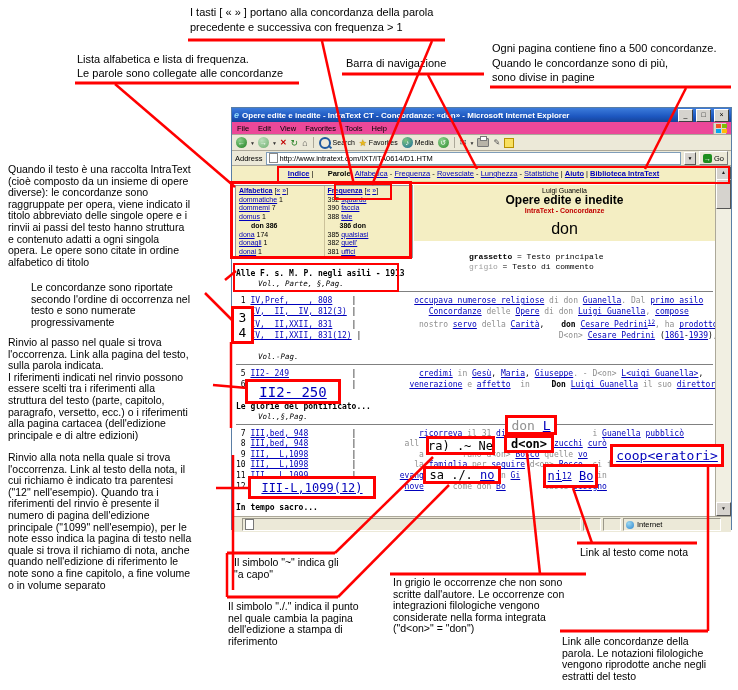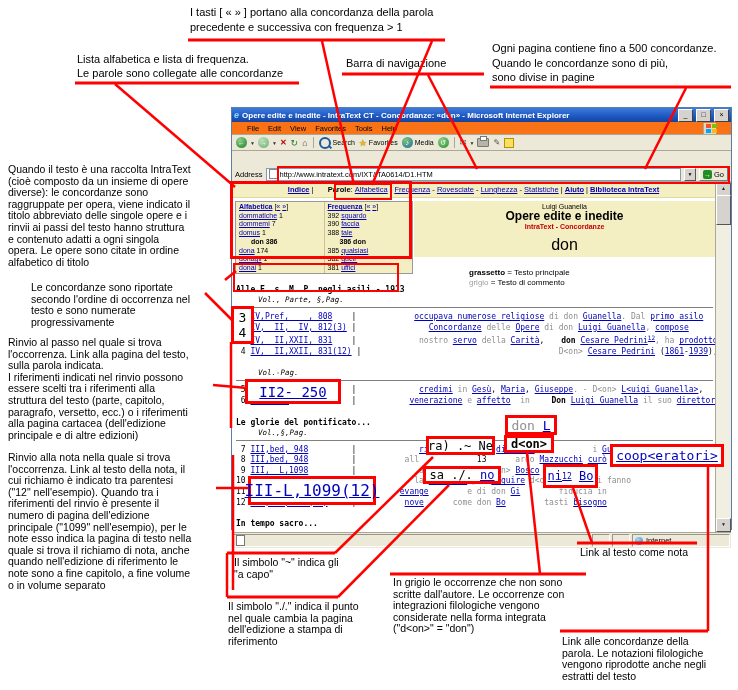--- a/index.html
+++ b/index.html
@@ -28,42 +28,42 @@
   #rb-wordlist{left:230px;top:181px;width:182px;height:78px;}
   #rb-arrows{left:334px;top:183px;width:58px;height:17px;border-width:2px;}
   #rb-navbar{left:277px;top:166px;width:453px;height:18px;border-width:2px;}
   #rb-sect1{left:233px;top:263px;width:166px;height:29px;border-width:2px;}
 
   .callout{position:absolute;background:#fff;border:3px solid #f00;z-index:7;box-sizing:border-box;
            display:flex;align-items:center;justify-content:center;
            font-family:"DejaVu Sans Mono","Liberation Mono",monospace;white-space:pre;}
   #co-34{left:231px;top:306px;width:23px;height:38px;flex-direction:column;font-size:13px;line-height:15px;}
   #co-250{left:245px;top:379px;width:96px;height:25px;font-size:14px;}
-  #co-1099{left:248px;top:476px;width:128px;height:29px;font-size:16px;}
+  #co-1099{left:248px;top:476px;width:128px;height:23px;font-size:12px;}
   #co-donl{left:505px;top:415px;width:52px;height:20px;font-size:13px;}
   #co-dint{left:504px;top:435px;width:50px;height:18px;font-size:12px;font-weight:bold;}
   #co-tilde{left:426px;top:436px;width:69px;height:19px;font-size:12px;}
   #co-pb{left:423px;top:466px;width:78px;height:18px;font-size:12px;}
   #co-nota{left:543px;top:464px;width:55px;height:24px;font-size:12px;}
   #co-coop{left:610px;top:444px;width:114px;height:23px;font-size:13px;}
   .co-link{color:#0000bb;text-decoration:underline;}
   .co-grey{color:#909090;}
   .co-sup{color:#0000bb;text-decoration:underline;font-size:8px;vertical-align:5px;}
 
   
   #browser{position:absolute;left:231px;top:107px;width:501px;height:423px;z-index:1;
            background:#ECE9D8;border:1px solid #5A7EA5;box-sizing:border-box;font-size:7.5px;}
   .titlebar{height:14px;background:linear-gradient(180deg,#3C7CDC 0%,#1D57C0 60%,#16439A 100%);
             display:flex;align-items:center;padding:0 2px;gap:3px;}
   .tb-title{flex:1;color:#fff;font-weight:bold;font-size:8px;white-space:nowrap;overflow:hidden;}
   .ie-e{color:#8FD8F8;font-weight:bold;font-style:italic;font-size:9px;line-height:9px;}
   .winbtn{width:13px;height:11px;background:#D6D3CE;border:1px solid;border-color:#fff #404040 #404040 #fff;
           font-size:7px;line-height:9px;text-align:center;color:#000;}
-  .menubar{height:12px;background:#f97316;border-bottom:1px solid #ACA899;display:flex;align-items:center;
-           gap:9px;padding:0 15px;font-size:7.5px;}
+  .menubar{height:12px;background:#ec4899;border-bottom:1px solid #ACA899;display:flex;align-items:center;
+           gap:9px;padding:0 5px;font-size:7.5px;}
   .winlogo{margin-left:auto;width:13px;height:11px;background:#DCD9CB;border-left:1px solid #ACA899;
            display:grid;grid-template-columns:5px 5px;grid-template-rows:4px 4px;gap:1px;padding:1px 0 0 2px;box-sizing:border-box;}
   .wl-r{background:#F35325;}.wl-g{background:#81BC06;}.wl-b{background:#05A6F0;}.wl-y{background:#FFBA08;}
   .toolbar{height:15px;background:#ECE9D8;border-bottom:1px solid #ACA899;display:flex;align-items:center;
            padding:0 3px;gap:2px;font-size:7px;}
   .tbtn{display:inline-flex;align-items:center;gap:2px;padding:0 1px;}
   .ic-circle{width:11px;height:11px;border-radius:50%;color:#fff;font-size:7px;line-height:11px;text-align:center;display:inline-block;}
   .ic-back{background:radial-gradient(circle at 35% 30%,#8CD08C,#1E7E1E);}
   .ic-fwd{background:radial-gradient(circle at 35% 30%,#BCE0BC,#6FAF6F);}
   .chev{font-size:5px;color:#333;}
@@ -75,21 +75,21 @@
   .ic-fav{color:#E8B820;font-size:9px;text-shadow:0 0 1px #906800;}
   .ic-media{background:radial-gradient(circle at 35% 30%,#7CC57C,#1C6E9E);font-size:7px;}
   .ic-history{background:radial-gradient(circle at 35% 30%,#8CD08C,#2E8E2E);font-size:7px;}
   .ic-mail{color:#555;font-size:8px;}
   .ic-print{width:10px;height:7px;background:#B8B4A8;border:1px solid #777;border-radius:1px;position:relative;display:inline-block;}
   .ic-print::after{content:"";position:absolute;left:2px;top:-3px;width:5px;height:3px;background:#fff;border:1px solid #777;}
   .ic-edit{color:#555;font-size:8px;}
   .ic-note{width:8px;height:8px;background:#F8E060;border:1px solid #B89000;display:inline-block;}
   .tsep{width:1px;height:11px;background:#ACA899;margin:0 2px;}
   .addressbar{height:14px;background:#ECE9D8;border-bottom:1px solid #ACA899;display:flex;align-items:center;
-              padding:0 3px;gap:3px;font-size:7.5px;margin-top:16px;}
+              padding:0 3px;gap:3px;font-size:7.5px;}
   .addr-field{flex:1;height:11px;background:#fff;border:1px solid #7F9DB9;display:flex;align-items:center;
               gap:2px;padding:0 2px;overflow:hidden;white-space:nowrap;}
   .addr-ico{width:7px;height:8px;background:#fff;border:1px solid #888;display:inline-block;}
   .addr-drop{width:10px;height:11px;background:#D6D3CE;border:1px solid;border-color:#fff #555 #555 #fff;
              font-size:5px;text-align:center;line-height:10px;}
   .go-btn{display:flex;align-items:center;gap:2px;height:12px;padding:0 3px;background:#ECE9D8;
           border:1px solid;border-color:#fff #777 #777 #fff;}
   .go-arrow{width:9px;height:9px;border-radius:2px;background:#1E8E1E;color:#fff;font-size:7px;line-height:9px;text-align:center;}
 
   .contentwrap{height:350px;display:flex;background:#fff;}
@@ -98,41 +98,41 @@
             justify-content:center;font-size:7.5px;white-space:pre;}
   .wordlist{position:absolute;left:3px;top:19px;width:176px;height:71px;background:#F4EEC3;border:1px solid #999;
             display:flex;font-size:7px;line-height:8.7px;}
   .wl-col{flex:1;padding:1px 3px;white-space:pre;overflow:hidden;}
   .wl-col+.wl-col{border-left:1px solid #CCC29A;}
   .pageheader{position:absolute;left:182px;top:19px;right:0;height:56px;background:#F4EEC3;text-align:center;}
   .ph-author{font-size:7px;padding-top:2px;}
   .ph-title{font-size:12px;font-weight:bold;line-height:13px;}
   .ph-sub{font-size:7px;font-weight:bold;color:#C00000;}
   .ph-word{font-size:16px;margin-top:6px;}
-  .legend{position:absolute;left:237px;top:86px;font-family:Liberation Sans, sans-serif;font-size:8px;line-height:10px;white-space:pre;}
+  .legend{position:absolute;left:237px;top:86px;font-family:Liberation Mono, monospace;font-size:8px;line-height:10px;white-space:pre;}
   .lg-b{font-weight:bold;}
   .lg-g{color:#A0A0A0;}
   #sections{position:absolute;left:4px;top:103px;right:2px;font-family:"DejaVu Sans Mono",monospace;font-size:8px;}
   .sec{margin-bottom:11px;}
   .sec-title{font-weight:bold;line-height:10px;white-space:pre;}
   .sec-sub{font-style:italic;font-size:7.5px;line-height:9px;padding-left:22px;white-space:pre;}
   .sec-hr{border-top:1px solid #808080;margin:3px 0 4px 0;}
   .crow{line-height:10.6px;white-space:pre;}
   .sg-l{color:#0000BB;text-decoration:underline;}
   .sg-lb{color:#0000BB;text-decoration:underline;font-weight:bold;}
   .sg-g{color:#8F8F8F;}
   .sg-b{font-weight:bold;padding-left:12px;}
   .sg-sl{color:#0000BB;text-decoration:underline;font-size:6px;vertical-align:3px;}
   .vscroll{width:15px;background:#F1EFE2;border-left:1px solid #ACA899;position:relative;}
   .vs-btn{position:absolute;left:0;width:13px;height:12px;background:#D6D3CE;border:1px solid;border-color:#fff #555 #555 #fff;
           font-size:5px;text-align:center;line-height:11px;color:#222;}
   .vs-up{top:0;}.vs-down{bottom:0;}
   .vs-thumb{position:absolute;left:0;top:13px;width:13px;height:28px;background:#D6D3CE;border:1px solid;border-color:#fff #555 #555 #fff;}
   .statusbar{height:15px;background:#ECE9D8;border-top:1px solid #ACA899;display:flex;align-items:center;
-             gap:2px;padding:0 1px;font-size:7.5px;}
+             gap:2px;padding:0 10px;font-size:7.5px;}
   .sb-main{flex:1;height:11px;border:1px solid;border-color:#9A978A #fff #fff #9A978A;display:flex;align-items:center;padding:0 2px;gap:2px;}
   .sb-cell{width:16px;height:11px;border:1px solid;border-color:#9A978A #fff #fff #9A978A;}
   .sb-inet{width:92px;height:11px;border:1px solid;border-color:#9A978A #fff #fff #9A978A;display:flex;align-items:center;gap:3px;padding:0 2px;}
   .globe{width:8px;height:8px;border-radius:50%;background:radial-gradient(circle at 35% 30%,#9CD8F0,#2E86D0);display:inline-block;}
   .pageico{width:7px;height:9px;background:#fff;border:1px solid #777;display:inline-block;}
 </style>
 </head>
 <body>
 
 <div id="canvas">

